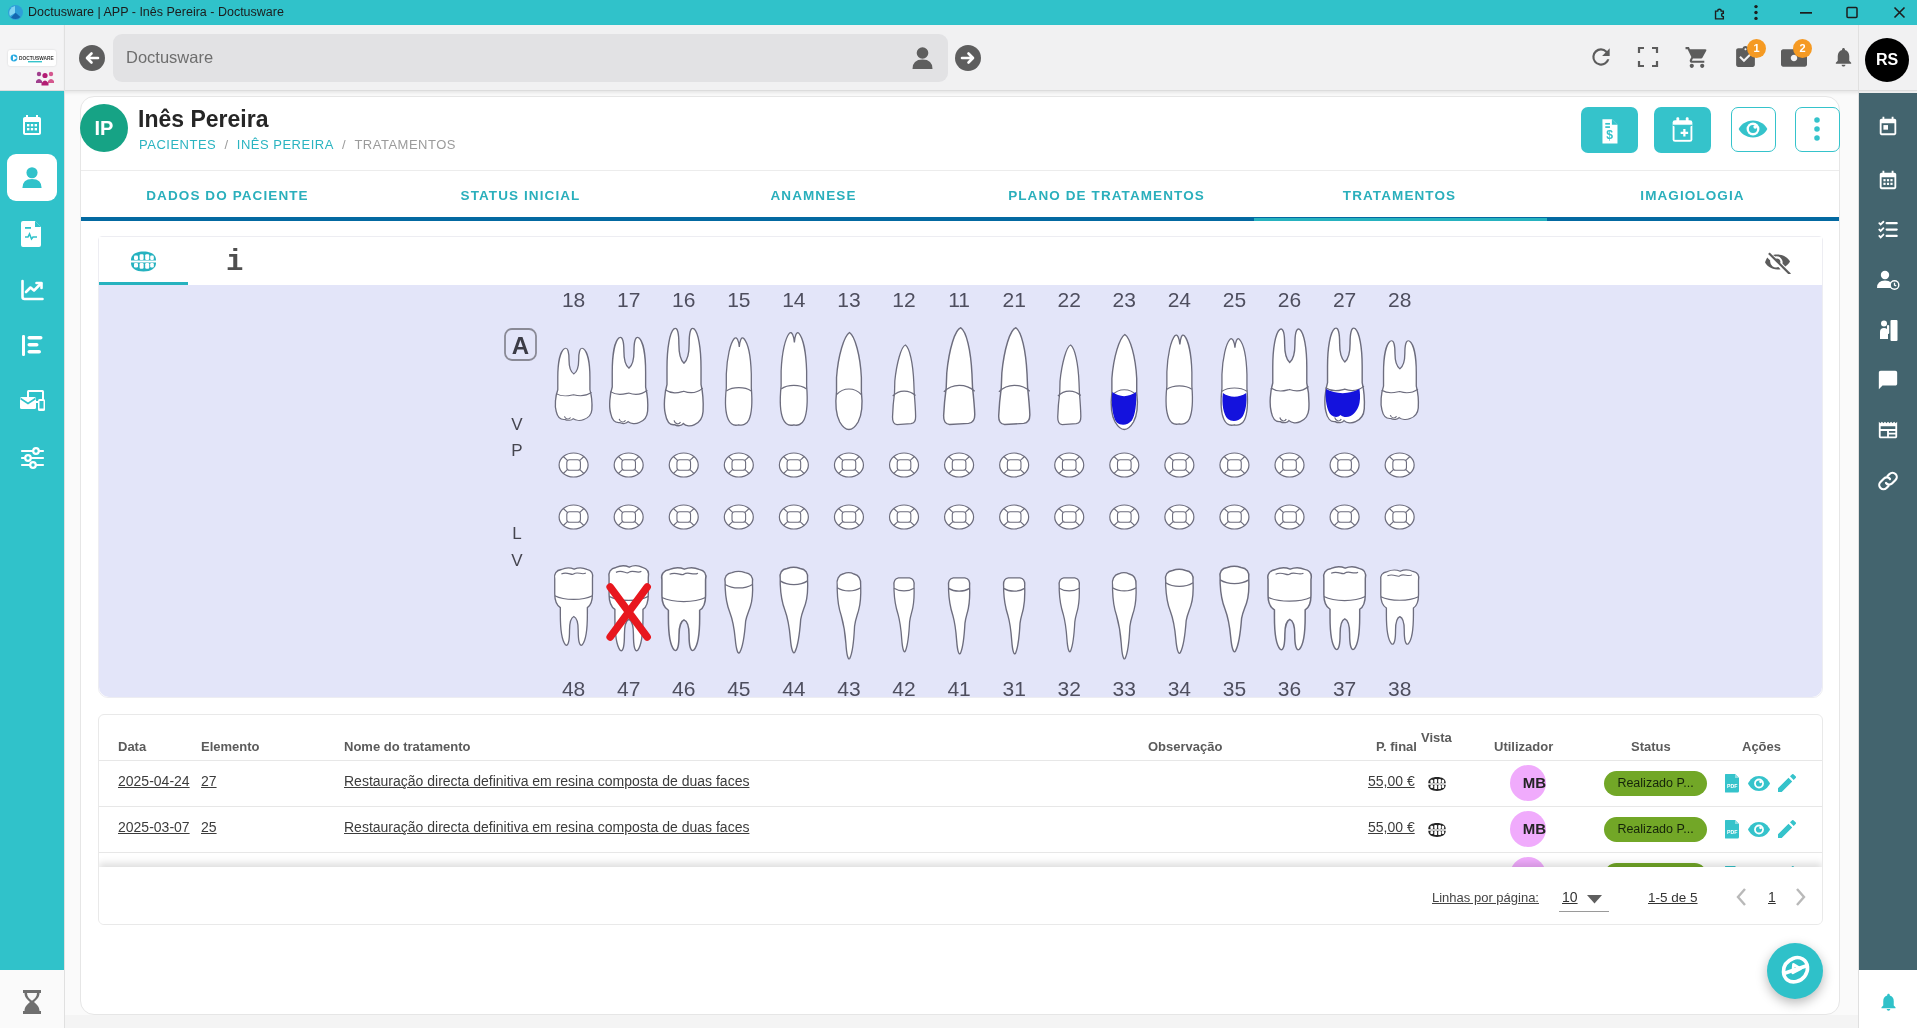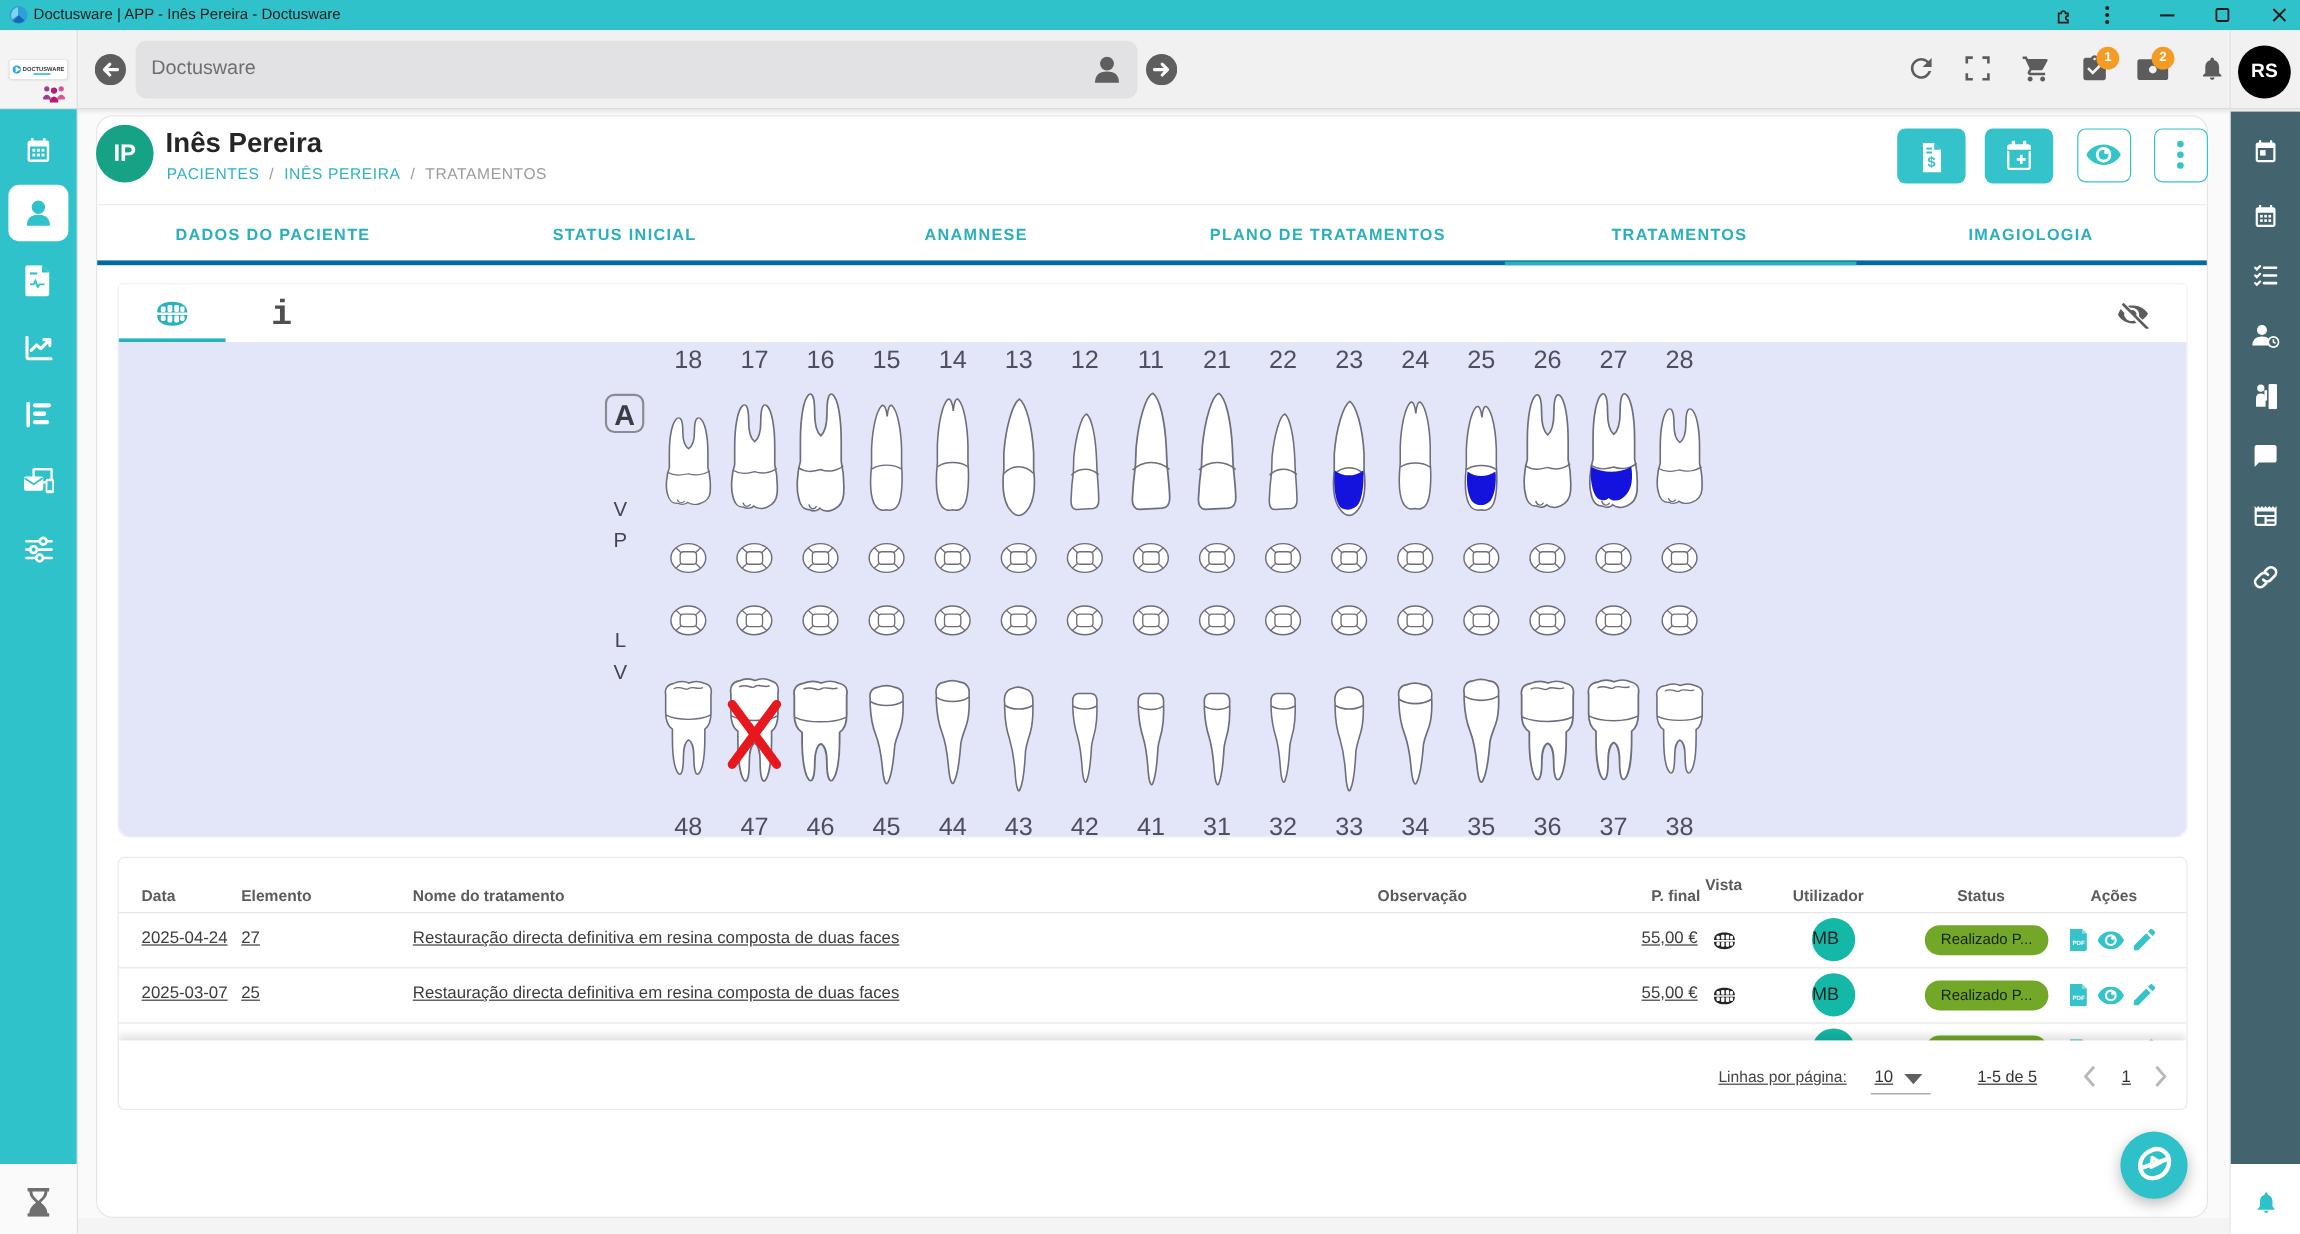--- a/index.html
+++ b/index.html
@@ -46,21 +46,21 @@
   #chartcard .subline { position:absolute; left:0px; top:45px; width:89px; height:3px; background:#26b2bf; }
   #chart { position:absolute; left:0px; top:48px; width:1723px; height:412px; background:#e3e5f9; border-radius:0 0 10px 10px; overflow:hidden; }
 
   
   #tablecard { position:absolute; left:17px; top:617px; width:1725px; height:211px; background:#fff; border:1px solid #e9e9e9; border-radius:6px; overflow:hidden; }
   .th { position:absolute; font-size:13px; font-weight:bold; color:#5b5b5b; }
   .td { position:absolute; font-size:14px; color:#3c3c3c;text-decoration:underline; }
   .rowline { position:absolute; left:0; width:1723px; height:1px; background:#e7e7e7; }
   #pgbar { position:absolute; left:0; top:152px; width:1723px; height:59px; background:#fff; box-shadow:0 -4px 7px rgba(0,0,0,0.13); }
   .pill { position:absolute; width:103px; height:25px; border-radius:13px; background:#72a727; color:#15240a; font-size:12.5px; text-align:center; line-height:25px; }
-  .mb { position:absolute; width:36px; height:36px; border-radius:50%; background:#14b8a6; color:#242424; font-weight:normal; font-size:15px; text-align:left; line-height:36px; }
+  .mb { position:absolute; width:36px; height:36px; border-radius:50%; background:#f0abfc; color:#242424; font-weight:bold; font-size:15px; text-align:right; line-height:36px; }
 
   #fab { position:absolute; left:1767px; top:943px; width:56px; height:56px; border-radius:50%; background:#2fc1c9; box-shadow:0 4px 12px rgba(0,0,0,0.28); }
   #footerstrip { position:absolute; left:65px; top:1015px; width:1793px; height:13px; background:#f4f4f4; }
 </style>
 </head>
 <body>
 
 <div id="footerstrip"></div>
 
 <div id="titlebar">

